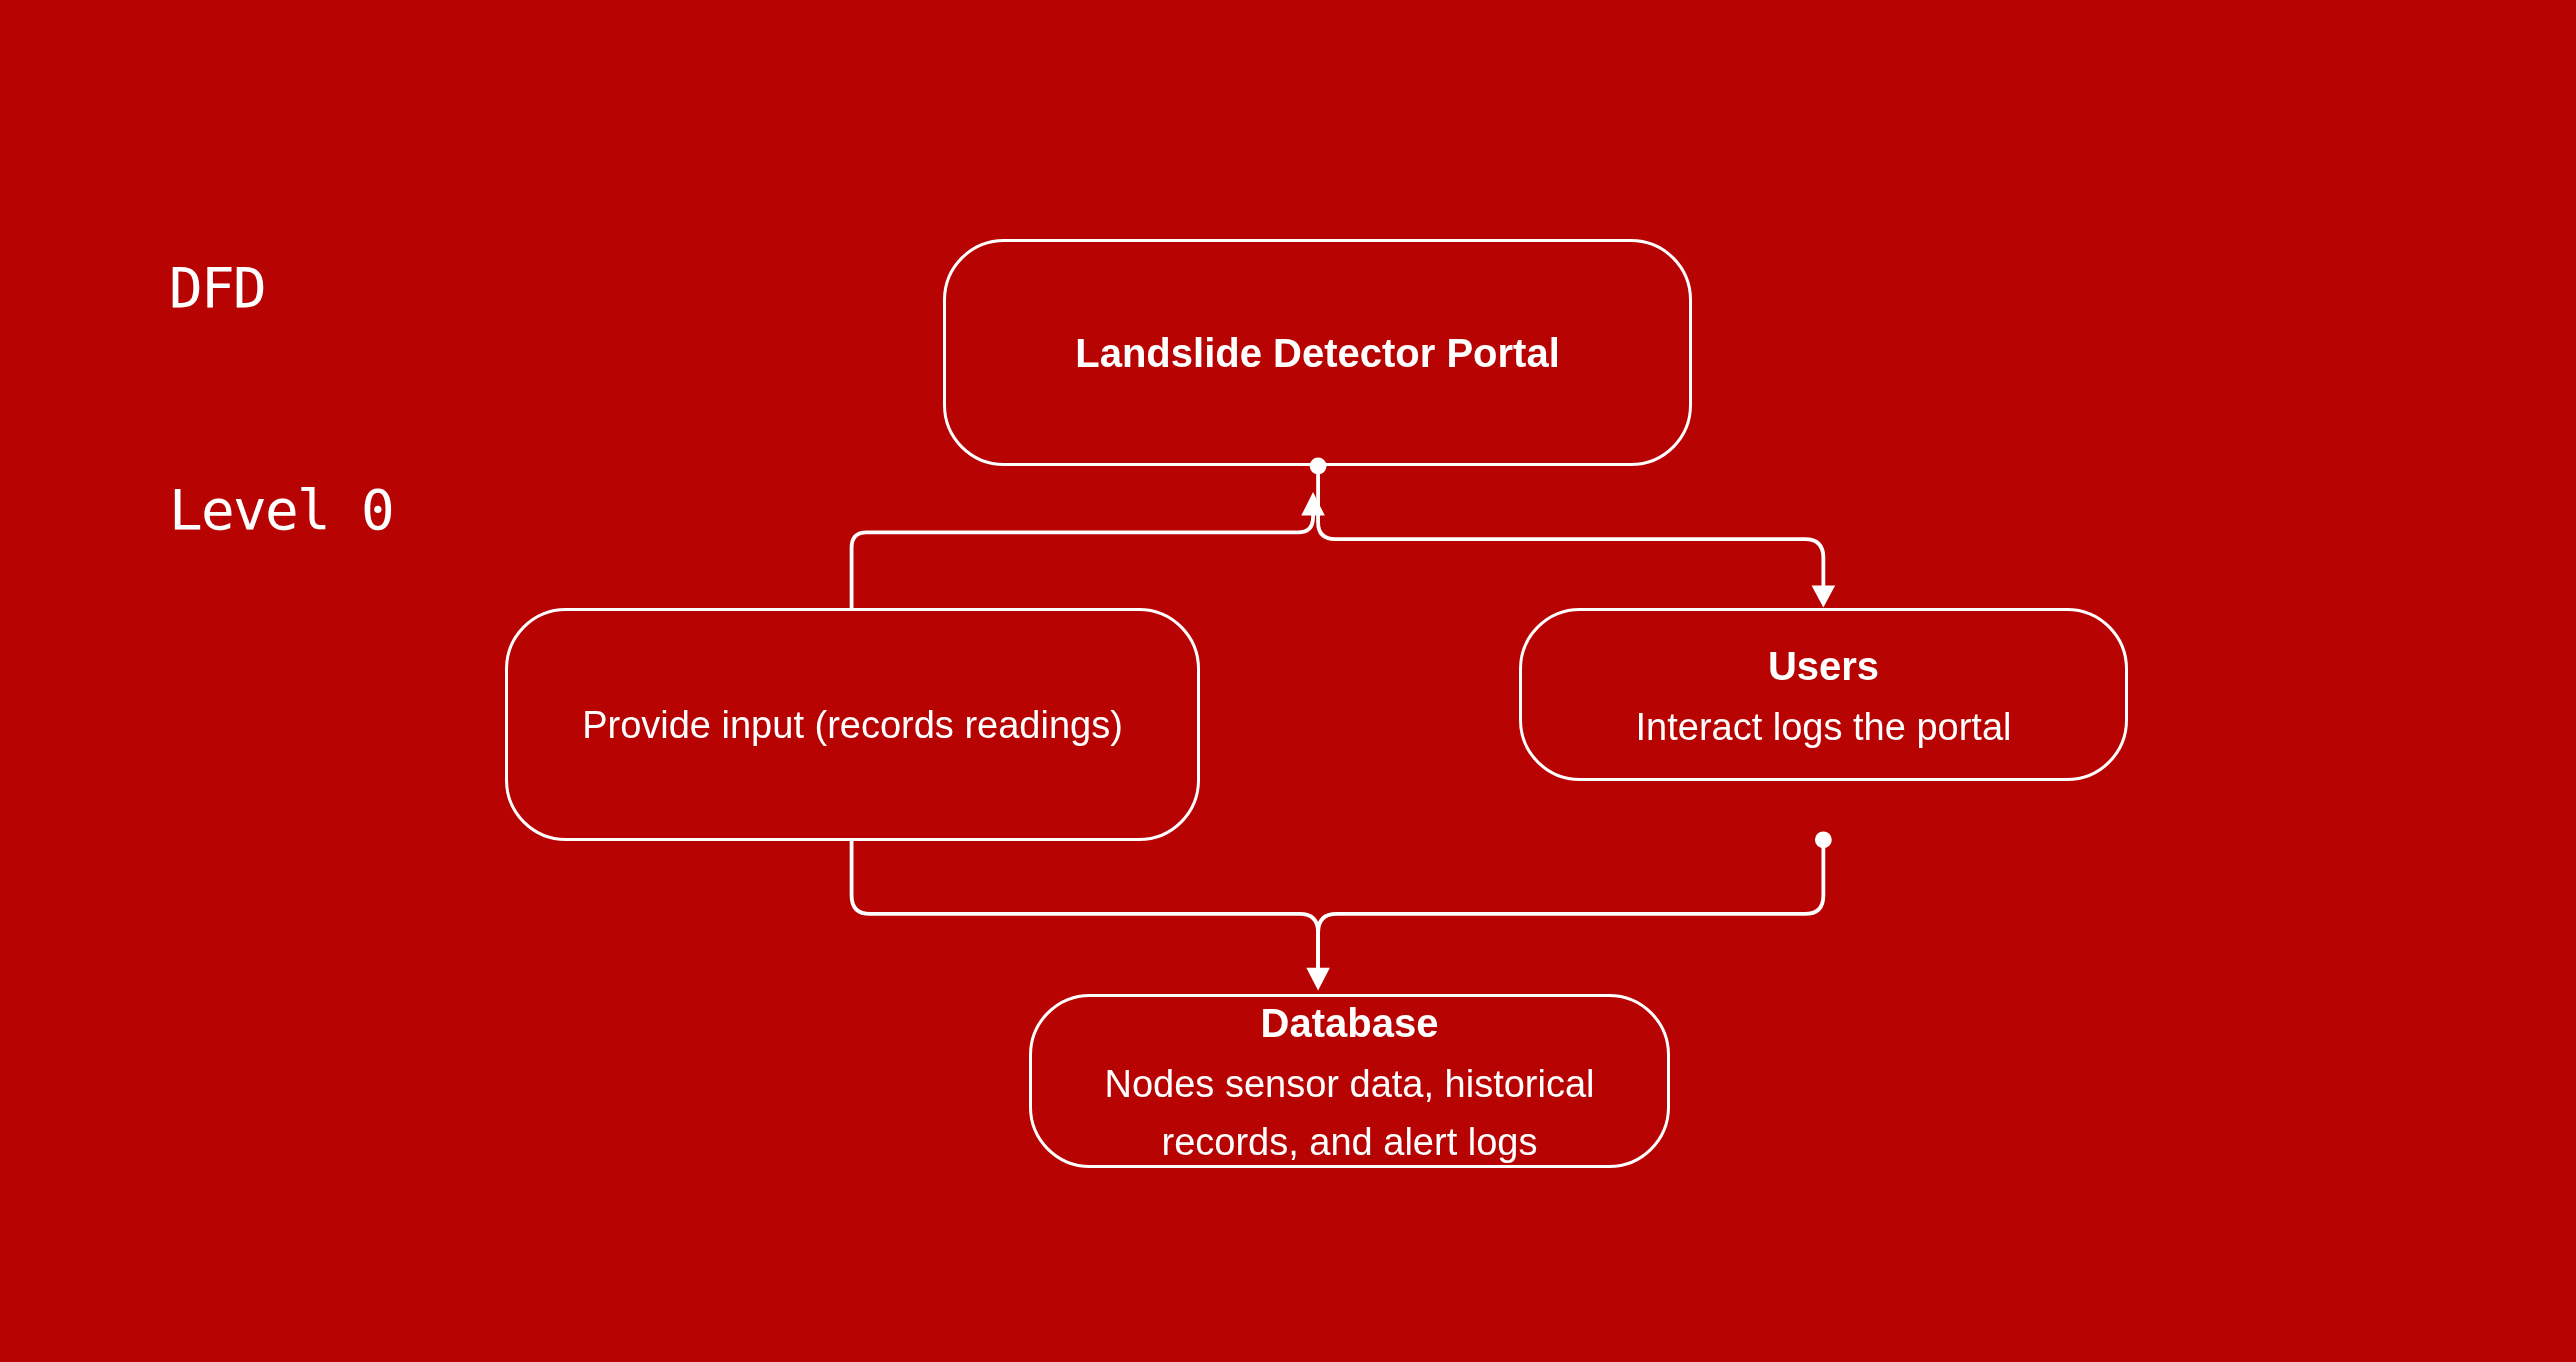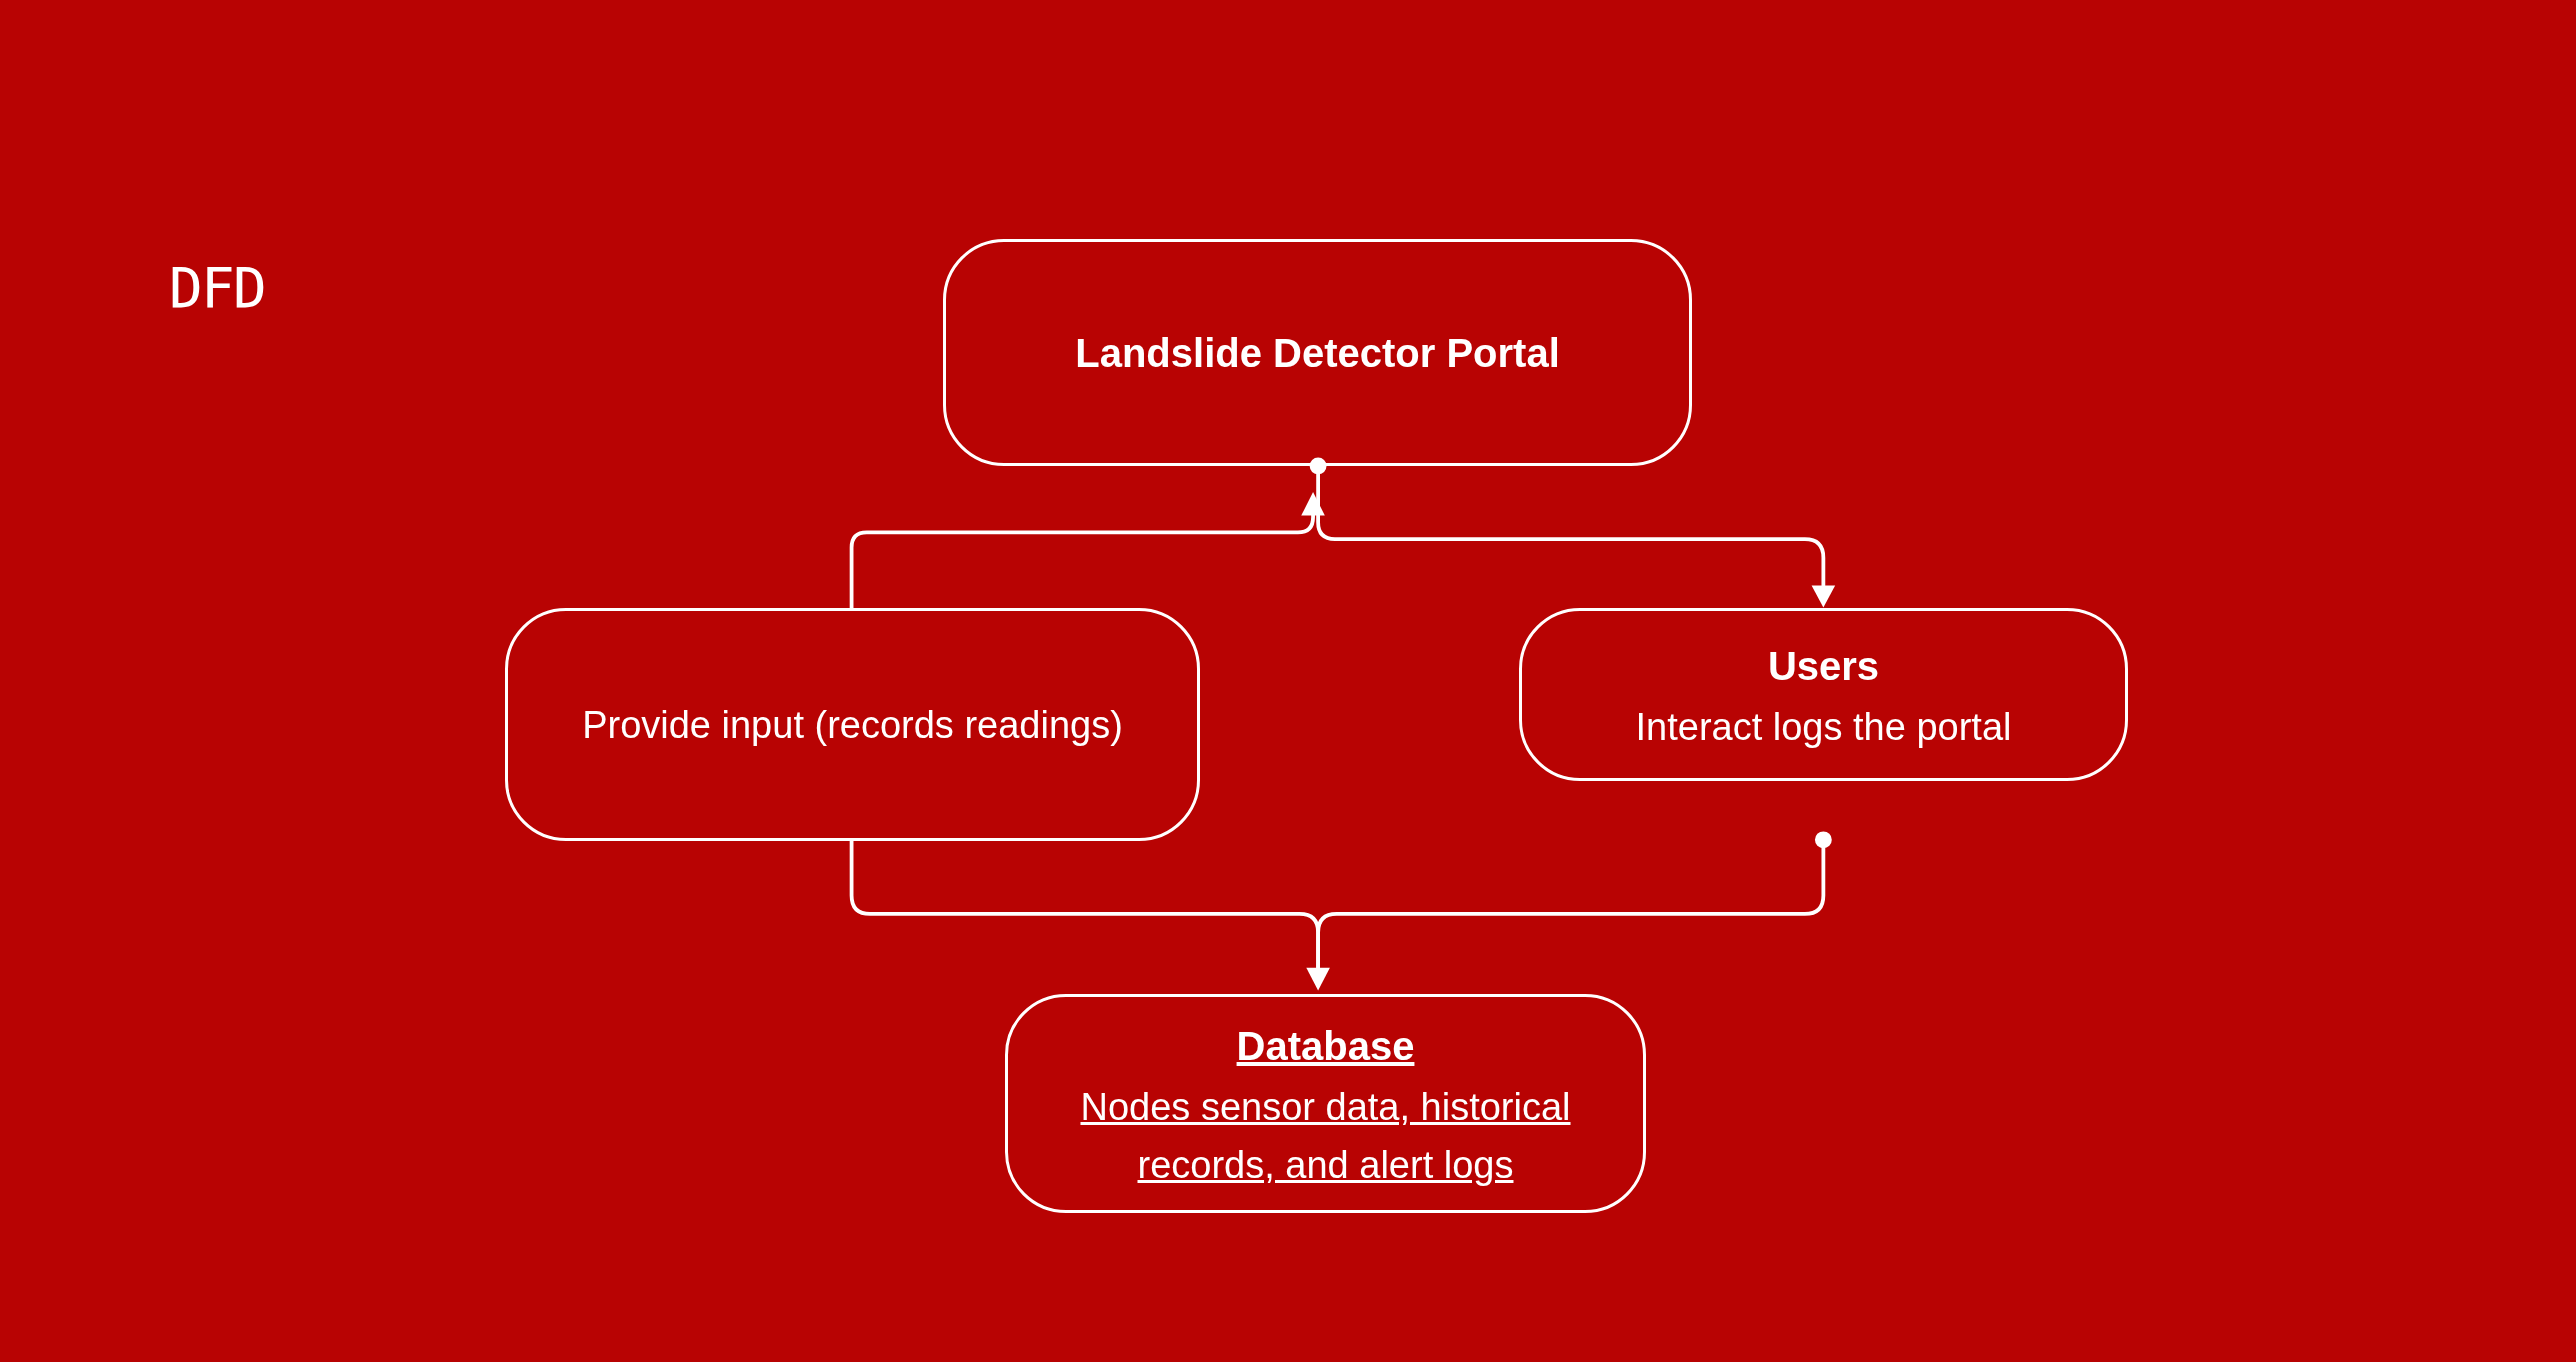--- a/index.html
+++ b/index.html
@@ -56,21 +56,21 @@
     background: transparent;
     display: flex;
     flex-direction: column;
     align-items: center;
     justify-content: center;
     text-align: center;
   }
   .node-portal   { left: 915px; top: 239px;  width: 749px; height: 227px; }
   .node-sensor   { left: 477px;  top: 608px;  width: 695px; height: 233px; }
   .node-users    { left: 1491px; top: 608px;  width: 609px; height: 173px; }
-  .node-database { left: 977px; top: 994px; width: 641px; height: 219px; text-decoration: underline; }
+  .node-database { left: 1001px; top: 994px; width: 641px; height: 174px; }
   .node-title {
     font-size: 40px;
     font-weight: 700;
     line-height: 64px;
   }
   .node-description {
     font-size: 38px;
     font-weight: 400;
     line-height: 58px;
   }
@@ -92,20 +92,21 @@
 
     <path d="M 2132 997 L 2132 1063 Q 2132 1085 2110 1085 L 1554 1085 Q 1532 1085 1532 1107 L 1532 1150"></path>
     <polygon points="1532,1176 1518,1149 1546,1149"></polygon>
 
     <circle cx="1532" cy="553" r="10"></circle>
     <circle cx="2132" cy="997" r="10"></circle>
   </svg>
 
   <div class="heading">
     <div>DFD</div>
+    <div>Level 0</div>
   </div>
 
   <div class="node node-portal">
     <div class="node-title">Landslide Detector Portal</div>
   </div>
 
   <div class="node node-sensor">
     <div class="node-description">Provide input (records readings)</div>
   </div>
 

